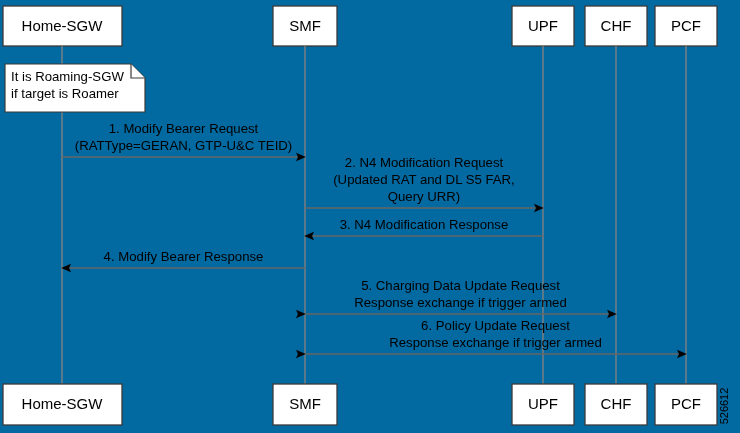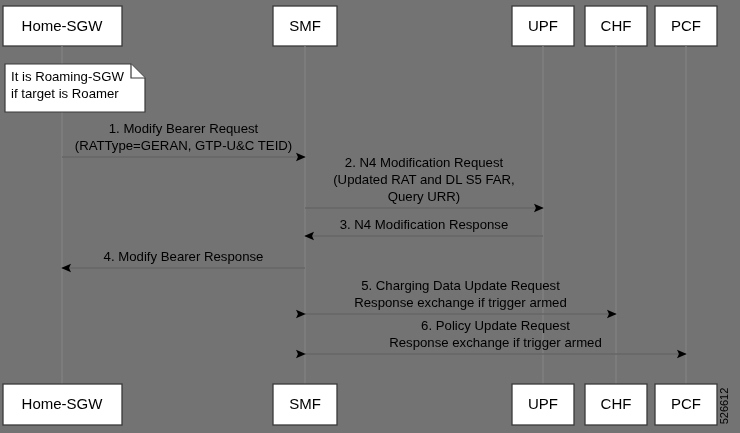--- a/index.html
+++ b/index.html
@@ -8,21 +8,21 @@
     background: #ffffff;
   }
   body {
     font-family: "Liberation Sans", sans-serif;
     color: #000000;
   }
   #canvas {
     position: relative;
     width: 740px;
     height: 433px;
-    background: #737373;
+    background: #0369a1;
     overflow: hidden;
     text-decoration: underline;
   }
   svg#diagram {
     position: absolute;
     left: 0;
     top: 0;
     width: 740px;
     height: 433px;
   }

